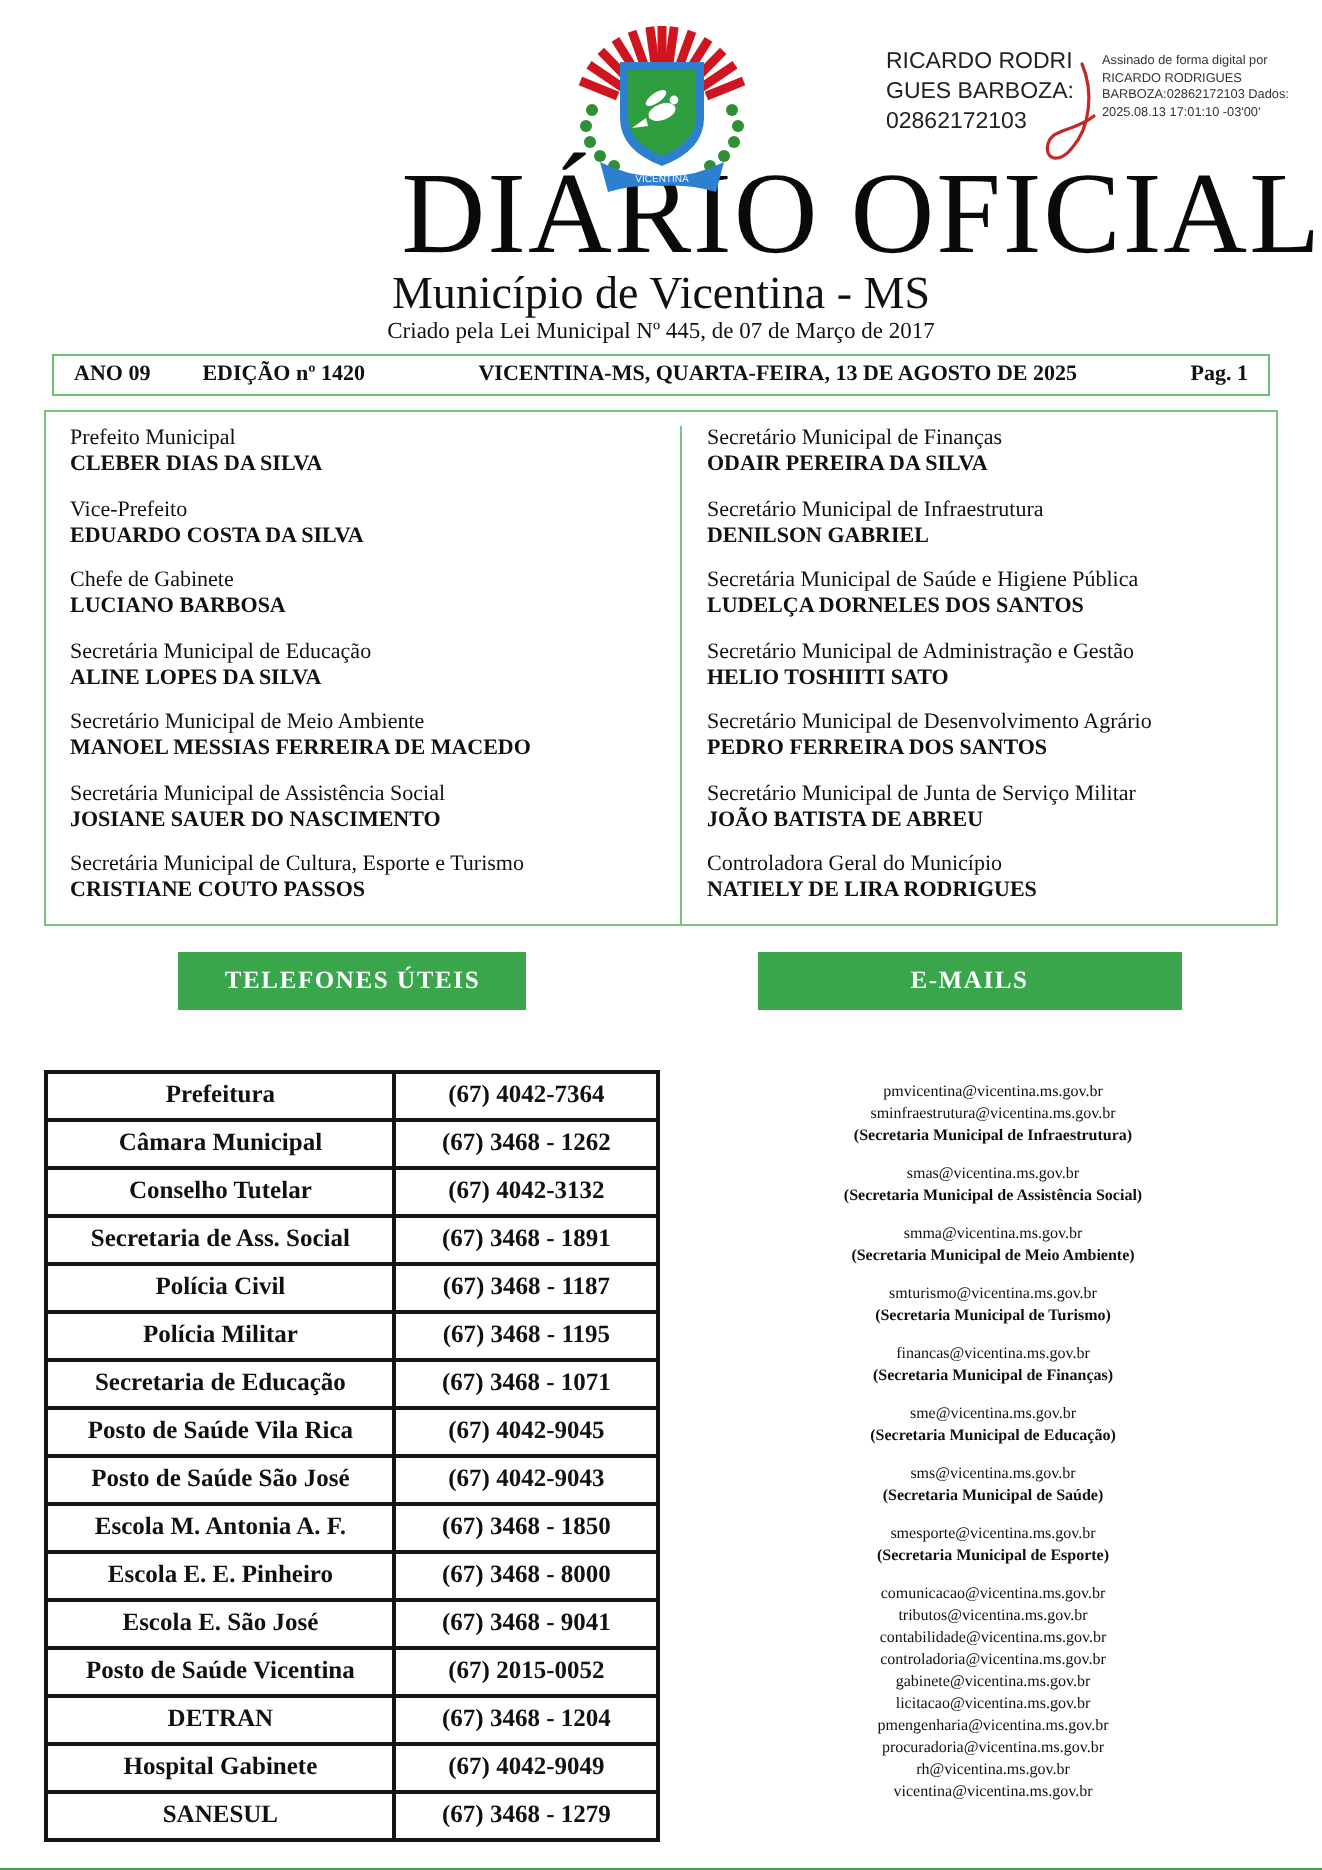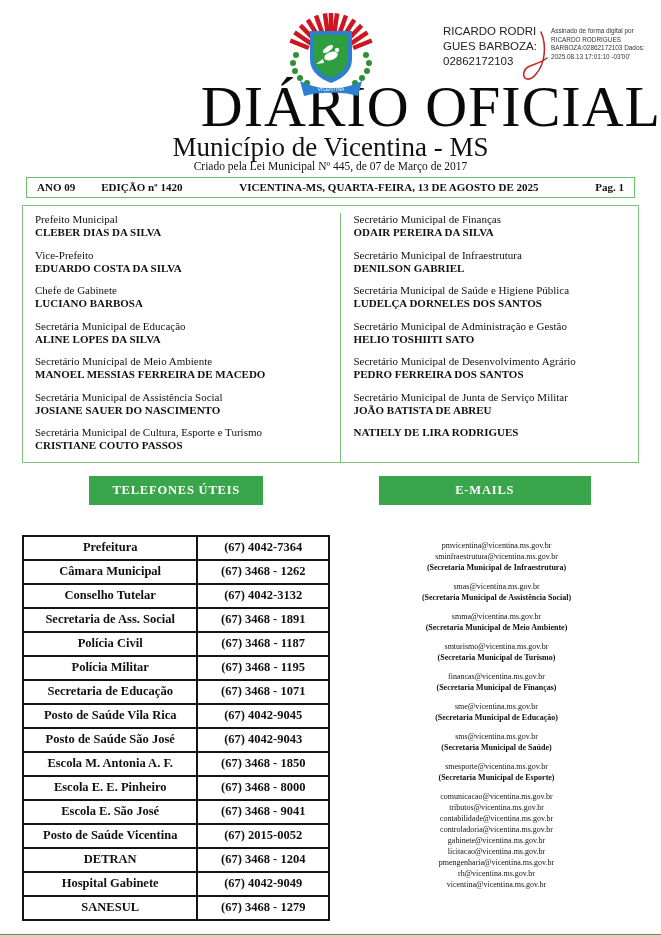--- a/index.html
+++ b/index.html
@@ -21,21 +21,21 @@
     font-size:11.5px;line-height:1.3;word-break:break-all;
     text-align:left;color:#222;
   }
   .sig-scribble{position:absolute;left:517px;top:28px;}
   .sig-details{
     position:absolute;left:551px;top:27px;width:108px;
     font-family:"Liberation Sans", sans-serif;
     font-size:6.4px;line-height:1.35;text-align:left;color:#333;
   }
   .title{padding-top:80px;font-size:58px;line-height:54px;letter-spacing:1px;color:#0a0a0a;text-align:right;}
-  .subtitle{font-size:27px;line-height:26px;}
+  .subtitle{font-size:23px;line-height:26px;}
   .law{font-size:11.5px;line-height:13px;}
   
   .infobar{
     margin:3px 26px 0;border:1.5px solid #6cbf70;
     display:flex;align-items:flex-end;justify-content:space-between;
     font-weight:bold;font-size:11px;padding:3px 10px 4px;
   }
   .infobar .left-group{display:flex;gap:26px;}
   
   .officials{
@@ -202,20 +202,21 @@
       </div>
       <div class="entry">
         <div class="role">Secretário Municipal de Desenvolvimento Agrário</div>
         <div class="oname">PEDRO FERREIRA DOS SANTOS</div>
       </div>
       <div class="entry">
         <div class="role">Secretário Municipal de Junta de Serviço Militar</div>
         <div class="oname">JOÃO BATISTA DE ABREU</div>
       </div>
       <div class="entry">
+        <div class="role">Controladora Geral do Município</div>
         <div class="oname">NATIELY DE LIRA RODRIGUES</div>
       </div>
     </div>
   </div>
 
   <div class="bars">
     <div class="bar-slot">
       <div class="greenbar">TELEFONES ÚTEIS</div>
     </div>
     <div class="bar-slot">
@@ -331,20 +332,21 @@
         <div class="elabel">(Secretaria Municipal de Esporte)</div>
       </div>
       <div class="egroup">
         <div class="email">comunicacao@vicentina.ms.gov.br</div>
         <div class="email">tributos@vicentina.ms.gov.br</div>
         <div class="email">contabilidade@vicentina.ms.gov.br</div>
         <div class="email">controladoria@vicentina.ms.gov.br</div>
         <div class="email">gabinete@vicentina.ms.gov.br</div>
         <div class="email">licitacao@vicentina.ms.gov.br</div>
         <div class="email">pmengenharia@vicentina.ms.gov.br</div>
+        <div class="email">procuradoria@vicentina.ms.gov.br</div>
         <div class="email">rh@vicentina.ms.gov.br</div>
         <div class="email">vicentina@vicentina.ms.gov.br</div>
       </div>
     </div>
   </div>
 
   <div class="footer">
     <div>Prefeitura Municipal de Vicentina-MS | Rua Arlinda Lopes Dias nº 550 - Centro - CEP: 79.710-000</div>
 
   </div>

